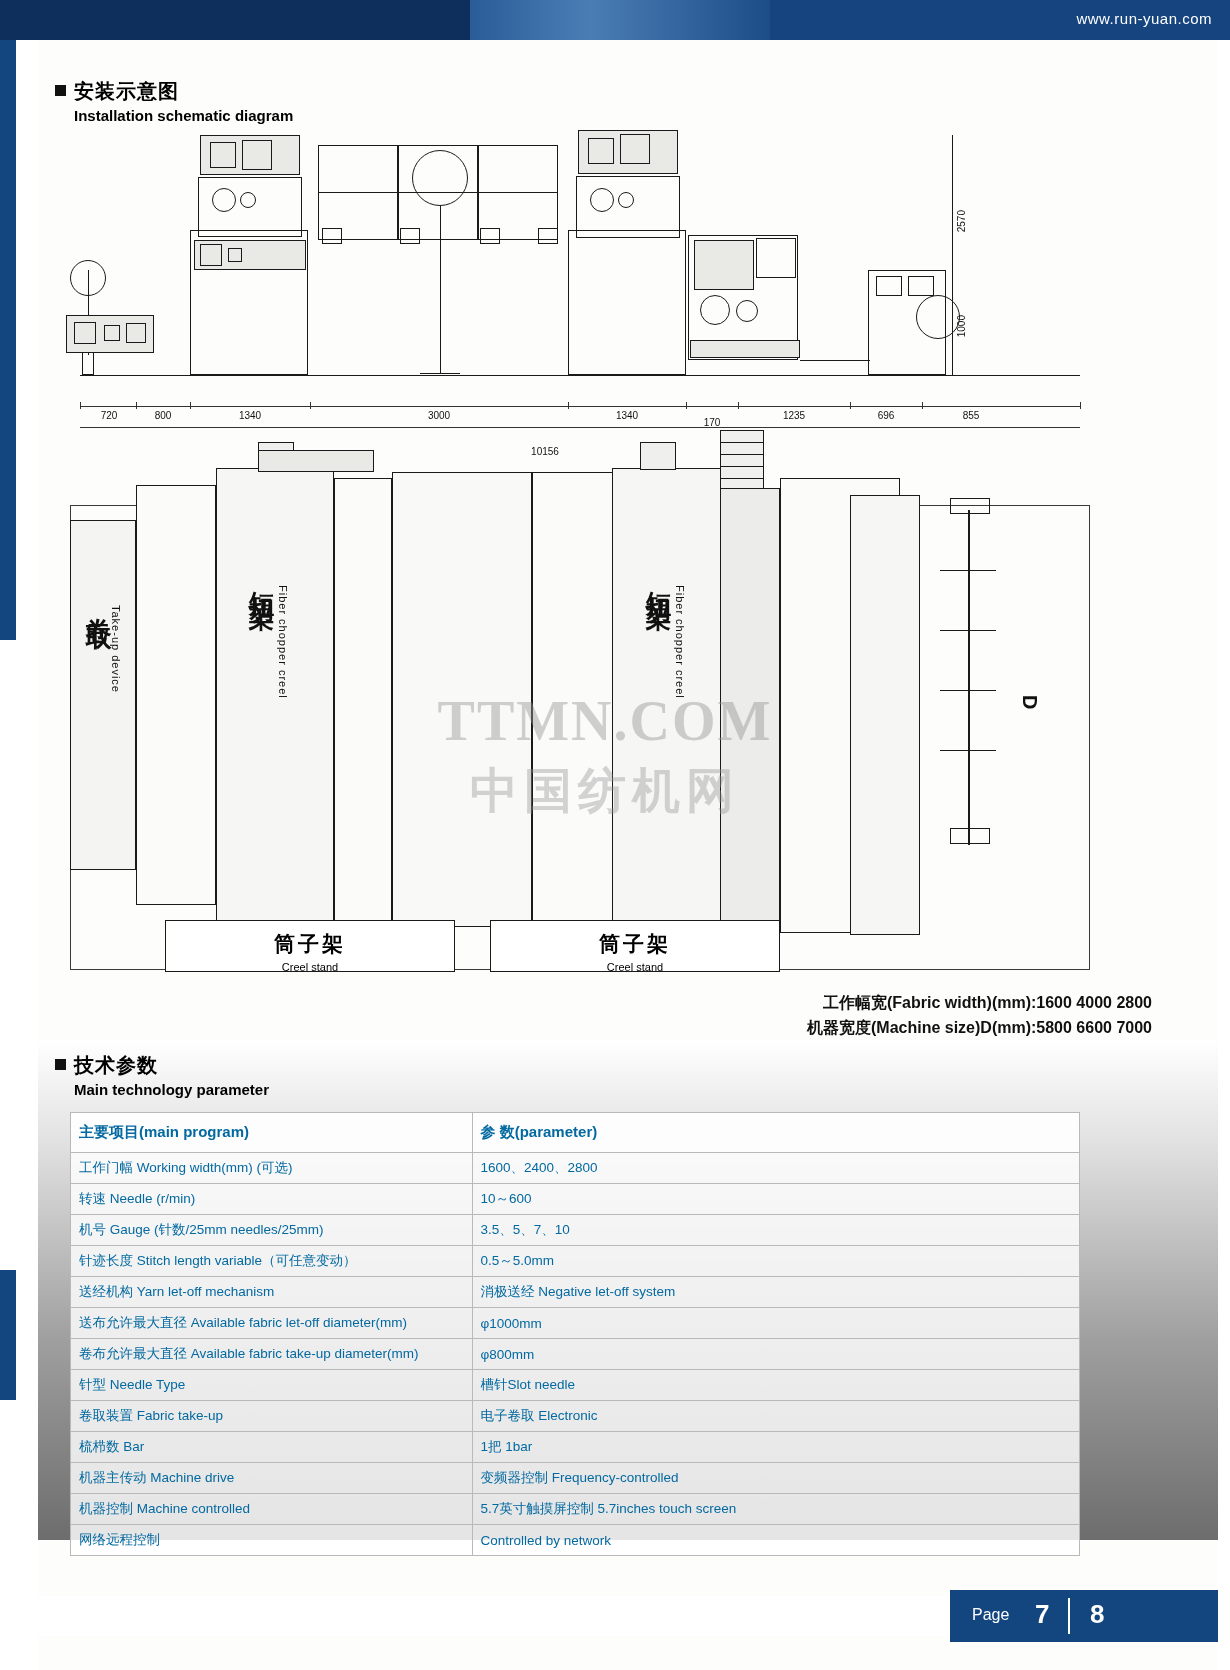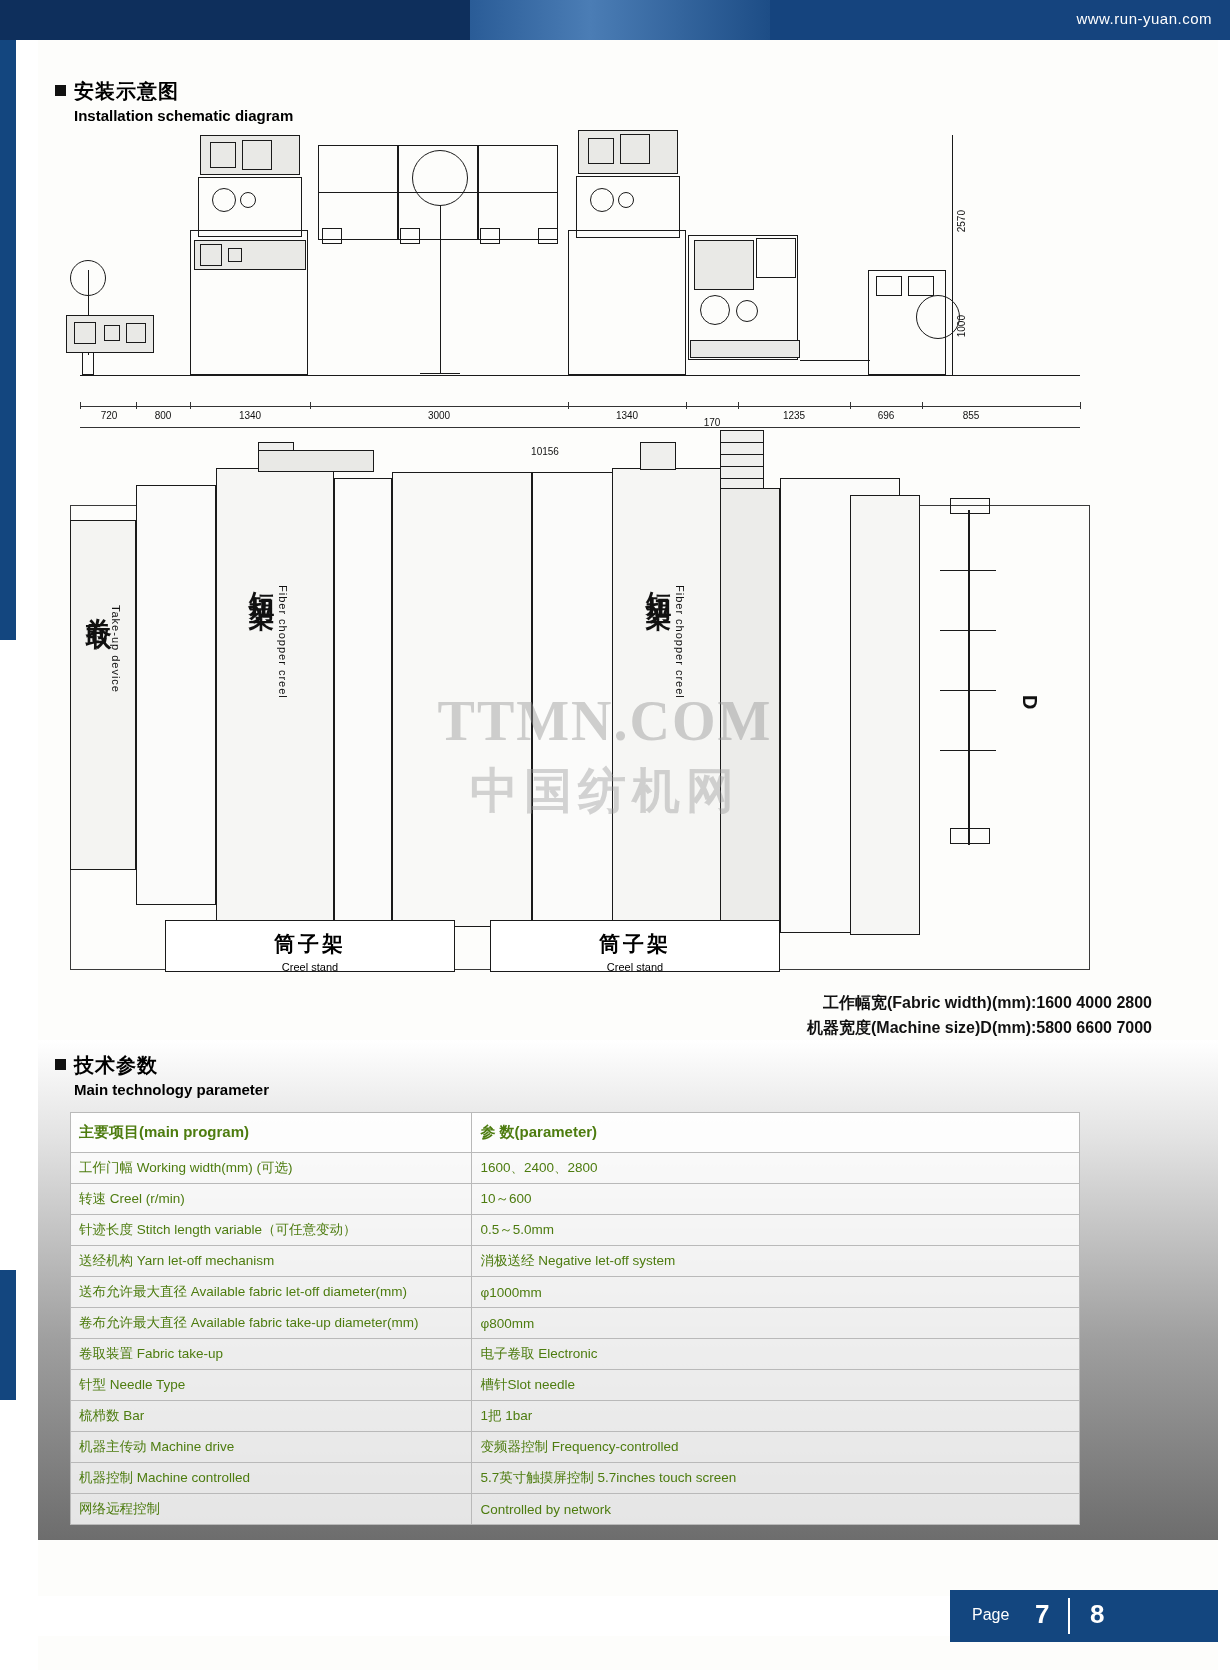--- a/index.html
+++ b/index.html
@@ -226,21 +226,21 @@
   }
   .table {
     position: absolute;
     left: 70px; top: 1112px;
     width: 1010px;
     border-collapse: collapse;
   }
   .table td {
     border: 1px solid #b9b9b9;
     font-size: 13.5px;
-    color: #4d7c0f;
+    color: #0369a1;
     padding: 6px 8px;
     background: rgba(255,255,255,0.82);
     margin-left: 32px;
   }
   .table tr.head td {
     font-size: 15px;
     font-weight: bold;
     padding: 10px 8px;
     background: rgba(255,255,255,0.92);
   }
@@ -483,46 +483,50 @@
     <tbody>
       <tr class="head">
         <td class="c1">主要项目(main program)</td>
         <td class="c2">参 数(parameter)</td>
       </tr>
       <tr>
         <td class="c1">工作门幅  Working width(mm) (可选)</td>
         <td class="c2">1600、2400、2800</td>
       </tr>
       <tr>
-        <td class="c1">转速  Creel (r/min)</td>
+        <td class="c1">转速  Needle (r/min)</td>
         <td class="c2">10～600</td>
+      </tr>
+      <tr>
+        <td class="c1">机号  Gauge (针数/25mm  needles/25mm)</td>
+        <td class="c2">3.5、5、7、10</td>
       </tr>
       <tr>
         <td class="c1">针迹长度  Stitch length variable（可任意变动）</td>
         <td class="c2">0.5～5.0mm</td>
       </tr>
       <tr>
         <td class="c1">送经机构  Yarn let-off mechanism</td>
         <td class="c2">消极送经 Negative let-off system</td>
       </tr>
       <tr>
         <td class="c1">送布允许最大直径  Available fabric let-off diameter(mm)</td>
         <td class="c2">φ1000mm</td>
       </tr>
       <tr>
         <td class="c1">卷布允许最大直径  Available fabric take-up diameter(mm)</td>
         <td class="c2">φ800mm</td>
       </tr>
       <tr>
+        <td class="c1">针型  Needle Type</td>
+        <td class="c2">槽针Slot needle</td>
+      </tr>
+      <tr>
         <td class="c1">卷取装置 Fabric take-up</td>
         <td class="c2">电子卷取 Electronic</td>
-      </tr>
-      <tr>
-        <td class="c1">针型  Needle Type</td>
-        <td class="c2">槽针Slot needle</td>
       </tr>
       <tr>
         <td class="c1">梳栉数 Bar</td>
         <td class="c2">1把  1bar</td>
       </tr>
       <tr>
         <td class="c1">机器主传动 Machine drive</td>
         <td class="c2">变频器控制 Frequency-controlled</td>
       </tr>
       <tr>

